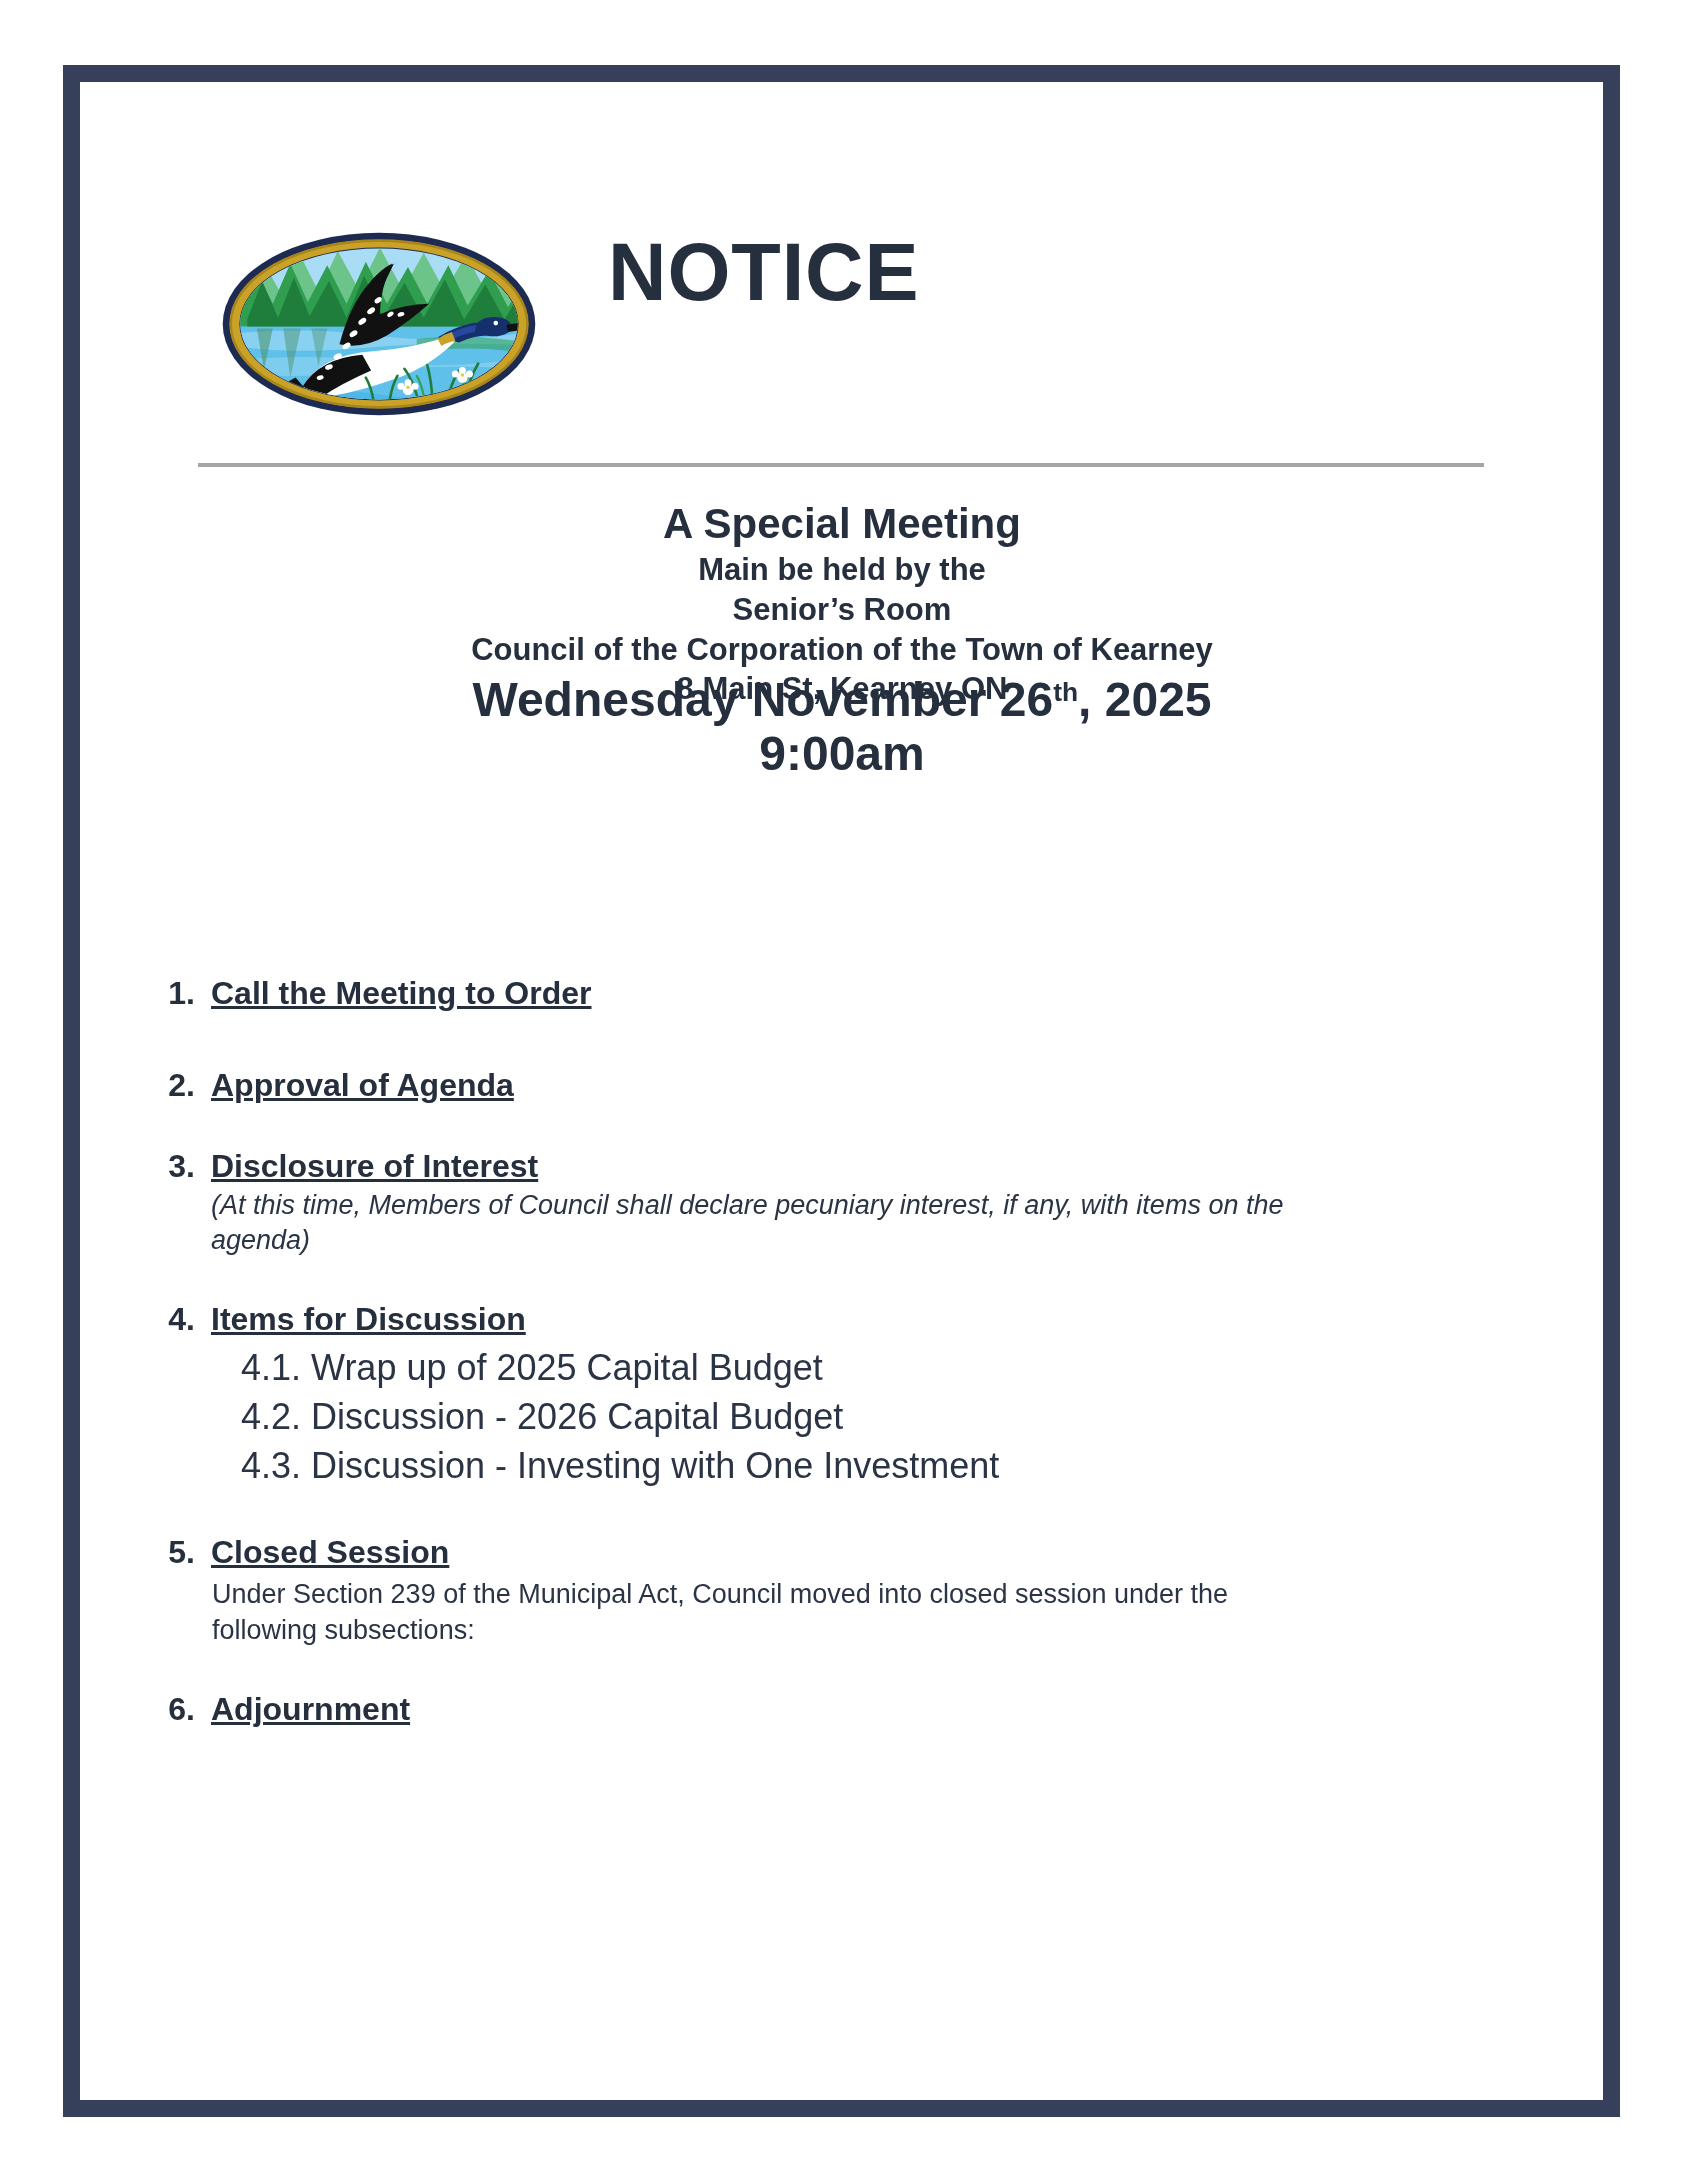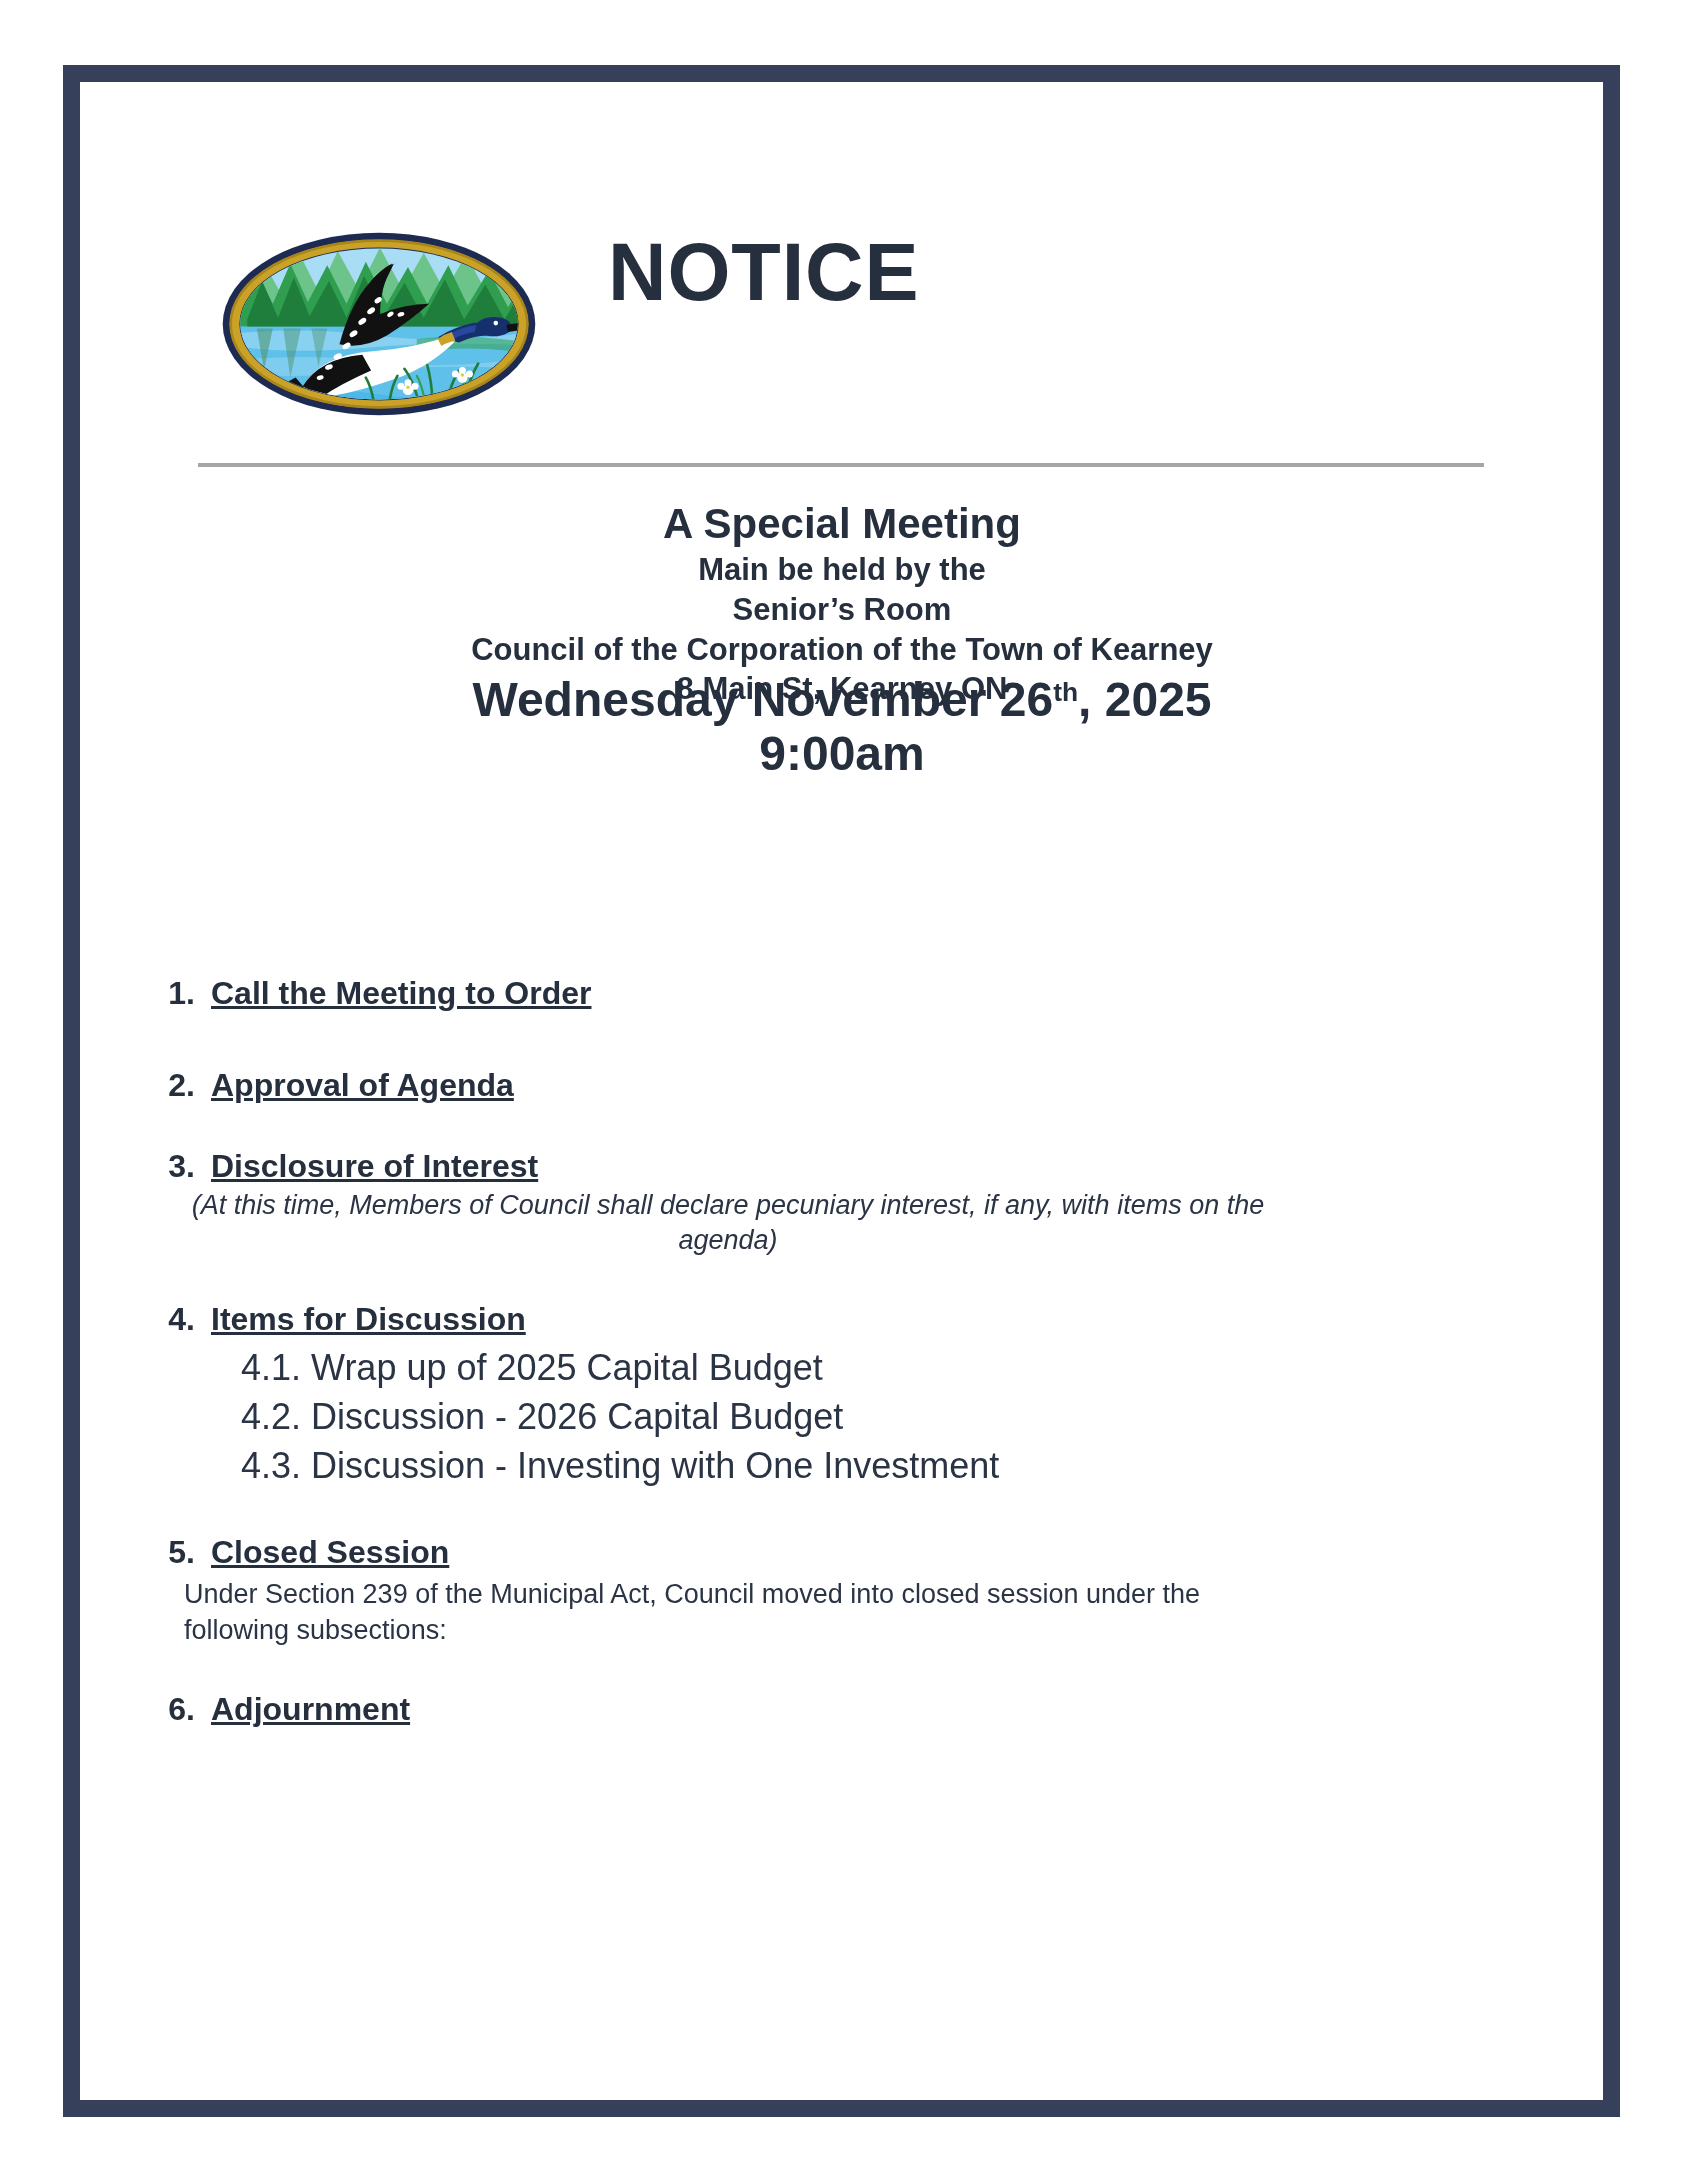--- a/index.html
+++ b/index.html
@@ -156,31 +156,31 @@
   }
   .agenda-label {
     font-size: 32px;
     font-weight: bold;
     line-height: 1.22;
     color: #262f3d;
     text-decoration: underline;
   }
 
   .agenda-note {
+    margin-left: 49px;
     font-size: 27px;
     font-style: italic;
     font-weight: normal;
     line-height: 1.3;
     color: #2b3445;
     max-width: 1132px;
     margin-top: 1.8px;
-    text-align: center;
   }
   .agenda-sub-note {
-    margin-left: 22px;
+    margin-left: 50px;
     font-size: 27px;
     font-weight: normal;
     line-height: 1.34;
     color: #2b3445;
     max-width: 1106px;
     margin-top: 3.5px;
   }
   .agenda-subs {
     margin-left: 49px;
     margin-top: 5.3px;

